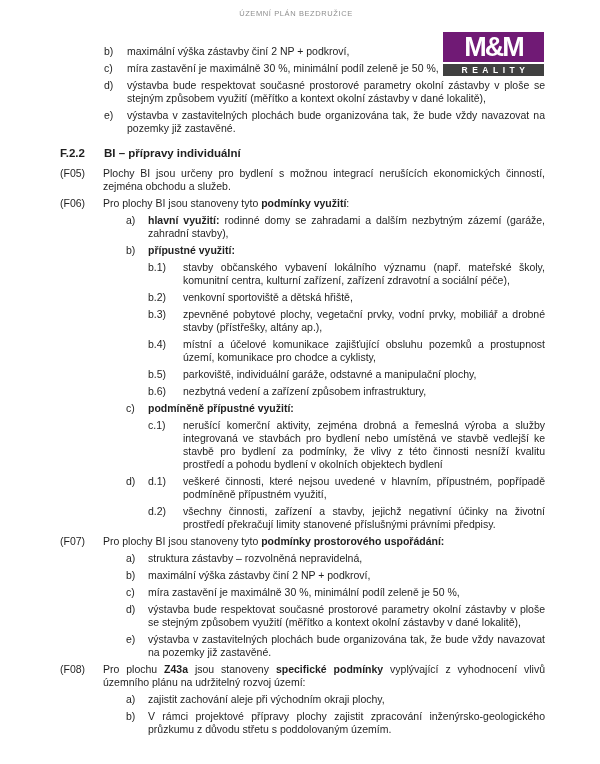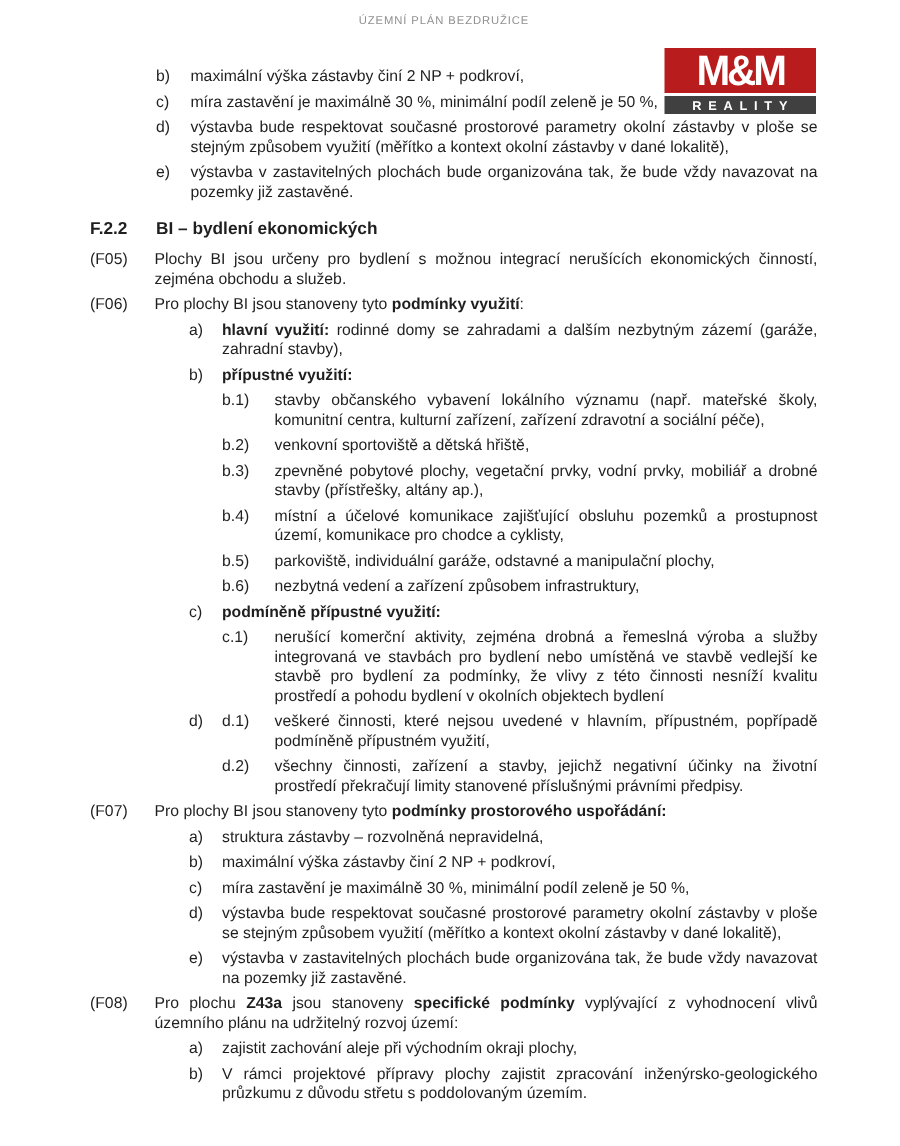--- a/index.html
+++ b/index.html
@@ -84,21 +84,21 @@
   .kind-li2 .text { margin-left: 183px; margin-right: 55px; }
   b { font-weight: bold; }
 </style>
 </head>
 <body>
 
 <div class="page">
   <div class="page-header">ÚZEMNÍ PLÁN BEZDRUŽICE</div>
 
   <div class="logo">
-    <div class="logo-red" style="background: #b91c1c;">
+    <div class="logo-red" style="background: #701a75;">
       <span class="logo-mm">M&amp;M</span>
     </div>
     <div class="logo-blue" style="background: #404040;">
       <span class="logo-reality">REALITY</span>
     </div>
   </div>
 
   <div class="doc" id="doc-body">
       <div class="row kind-li1a">
         <span class="label">b)</span>
@@ -111,21 +111,21 @@
       <div class="row kind-li1a">
         <span class="label">d)</span>
         <div class="text"><span>výstavba bude respektovat současné prostorové parametry okolní zástavby v ploše se stejným způsobem využití (měřítko a kontext okolní zástavby v dané lokalitě),</span></div>
       </div>
       <div class="row kind-li1a">
         <span class="label">e)</span>
         <div class="text"><span>výstavba v zastavitelných plochách bude organizována tak, že bude vždy navazovat na pozemky již zastavěné.</span></div>
       </div>
       <div class="row kind-section">
         <span class="label">F.2.2</span>
-        <div class="text"><b>BI – bydlení ekonomických</b></div>
+        <div class="text"><b>BI – přípravy individuální</b></div>
       </div>
       <div class="row kind-para">
         <span class="label">(F05)</span>
         <div class="text"><span>Plochy BI jsou určeny pro bydlení s možnou integrací nerušících ekonomických činností, zejména obchodu a služeb.</span></div>
       </div>
       <div class="row kind-para">
         <span class="label">(F06)</span>
         <div class="text"><span>Pro plochy BI jsou stanoveny tyto </span><b>podmínky využití</b><span>:</span></div>
       </div>
       <div class="row kind-li1">

